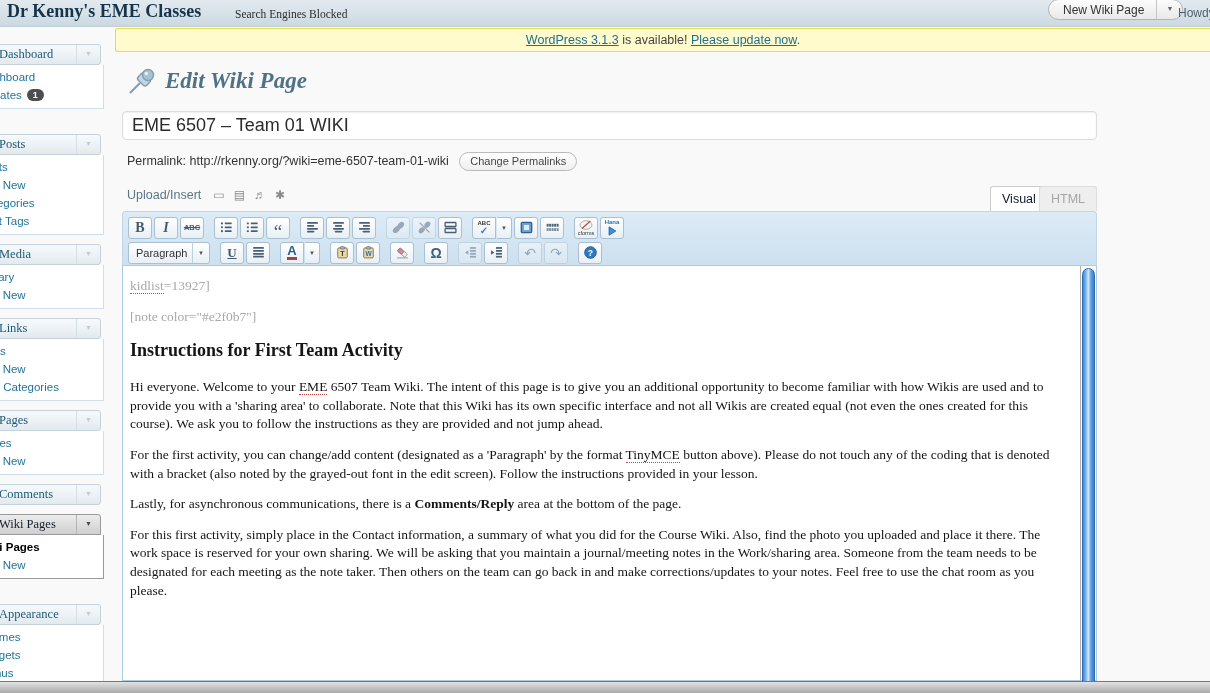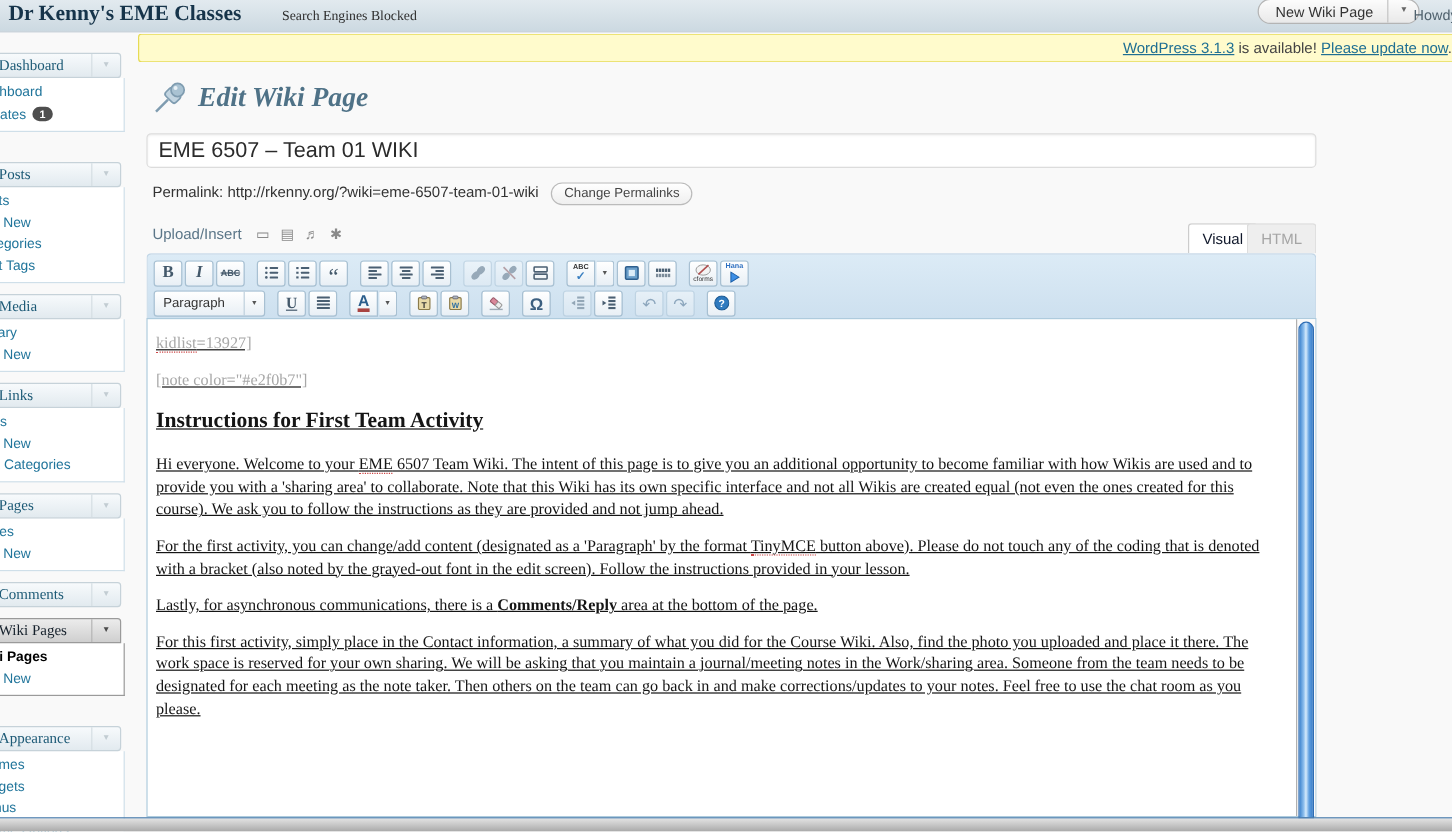--- a/index.html
+++ b/index.html
@@ -18,21 +18,21 @@
              border:1px solid #b4b4b4; border-radius:11px; overflow:hidden;
              background:linear-gradient(#fcfcfc,#e9e9e9); font-size:12px; color:#333; }
   .newpage .lbl { padding:3px 12px 0 14px; }
   .newpage .arr { width:26px; border-left:1px solid #c4c4c4; text-align:center; padding-top:5px;
                   font-size:7px; color:#666; }
   .howdy { position:absolute; left:1178px; top:6px; font-size:12px; color:#50626e; width:32px;
            overflow:hidden; white-space:nowrap; }
 
   
   .notice { position:absolute; left:115px; top:28px; width:1095px; height:24px; background:#fffbcc;
-            border:1px solid #e6db55; border-right:none; border-radius:3px 0 0 3px; text-align:right;
+            border:1px solid #e6db55; border-right:none; border-radius:3px 0 0 3px; text-align:center;
             font-size:12.5px; color:#444; line-height:22px; }
   .notice a { color:#1f6f93; text-decoration:underline; }
 
   
   #sidebar { position:absolute; left:-38px; top:44px; width:150px; }
   .menu-box { width:139px; margin-bottom:9px; }
   .menu-box.gap-after { margin-bottom:25px; }
   .menu-head { position:relative; height:21px; background:linear-gradient(#f7fafc,#e2eaef);
                border:1px solid #c6d2d9; border-radius:3px; line-height:19px;
                font-family:"Liberation Serif",serif; font-size:12.5px; color:#1d5a76;
@@ -100,35 +100,35 @@
   .g-quote { font-family:"Liberation Serif",serif; font-size:19px; line-height:4px; padding-top:9px; }
   .g-under { font-family:"Liberation Serif",serif; font-weight:bold; font-size:13px;
              text-decoration:underline; }
   .g-omega { font-size:14px; font-weight:bold; color:#3c5f80; }
   .g-undo { font-size:14px; color:#3c5f80; }
   .g-A { font-weight:bold; font-size:13px; color:#2b5e8c; border-bottom:3px solid #a94442;
          line-height:12px; }
   .spell { display:flex; flex-direction:column; align-items:center; }
   .spell .abc { font-size:6px; font-weight:bold; color:#333; line-height:6px; }
   .spell .chk { font-size:10px; color:#3a7fc1; line-height:9px; font-weight:bold; }
-  .tb-select { width:93px; justify-content:space-between; font-size:11px; color:#333; padding:0 0 0 7px; }
+  .tb-select { width:82px; justify-content:space-between; font-size:11px; color:#333; padding:0 0 0 7px; }
   .tb-select .sel-arr { width:17px; height:20px; border-left:1px solid #bfd0dd; display:flex;
                         align-items:center; justify-content:center; font-size:6px; color:#555; }
   .cforms-i { display:flex; flex-direction:column; align-items:center; line-height:5px; }
   .cforms-i .cap { font-size:5.5px; color:#333; line-height:6px; }
   .hana-i { display:flex; flex-direction:column; align-items:center; }
   .hana-i .cap { font-size:6px; font-weight:bold; color:#2d6fc0; line-height:7px; }
   .hana-i svg { width:10px; height:10px; }
 
   
   .editor { position:absolute; left:122px; top:265px; width:975px; height:416px; background:#fff;
             border:1px solid #aecbdd; }
   .edoc { position:absolute; left:0; top:0; right:17px; bottom:0; padding:11px 10px 0 7px;
           font-family:"Liberation Serif",serif; font-size:13.5px; color:#151515; line-height:1.38;
-          overflow:hidden;text-decoration:underline; }
+          overflow:hidden; }
   .edoc p { margin:0 0 12px; }
   .shortcode { color:#a8a8a8; }
   .sp-err { border-bottom:1px dotted #c44; }
   .edoc-h { font-size:18px; font-weight:bold; margin:3px 0 15px; font-family:"Liberation Serif",serif; }
   .scrolltrack { position:absolute; right:0; top:0; width:16px; height:100%; background:#fafafa;
                  border-left:1px solid #b0b0b0; }
   .scrollthumb { position:absolute; left:1px; top:2px; width:13px; height:100%;
                  border-radius:7px 7px 0 0; border:1px solid #2e6db4;
                  background:linear-gradient(90deg,#3f85cf,#8fc0ee 32%,#d6ebfc 48%,#5f9fe0 72%,#3a7ec9); }
 

